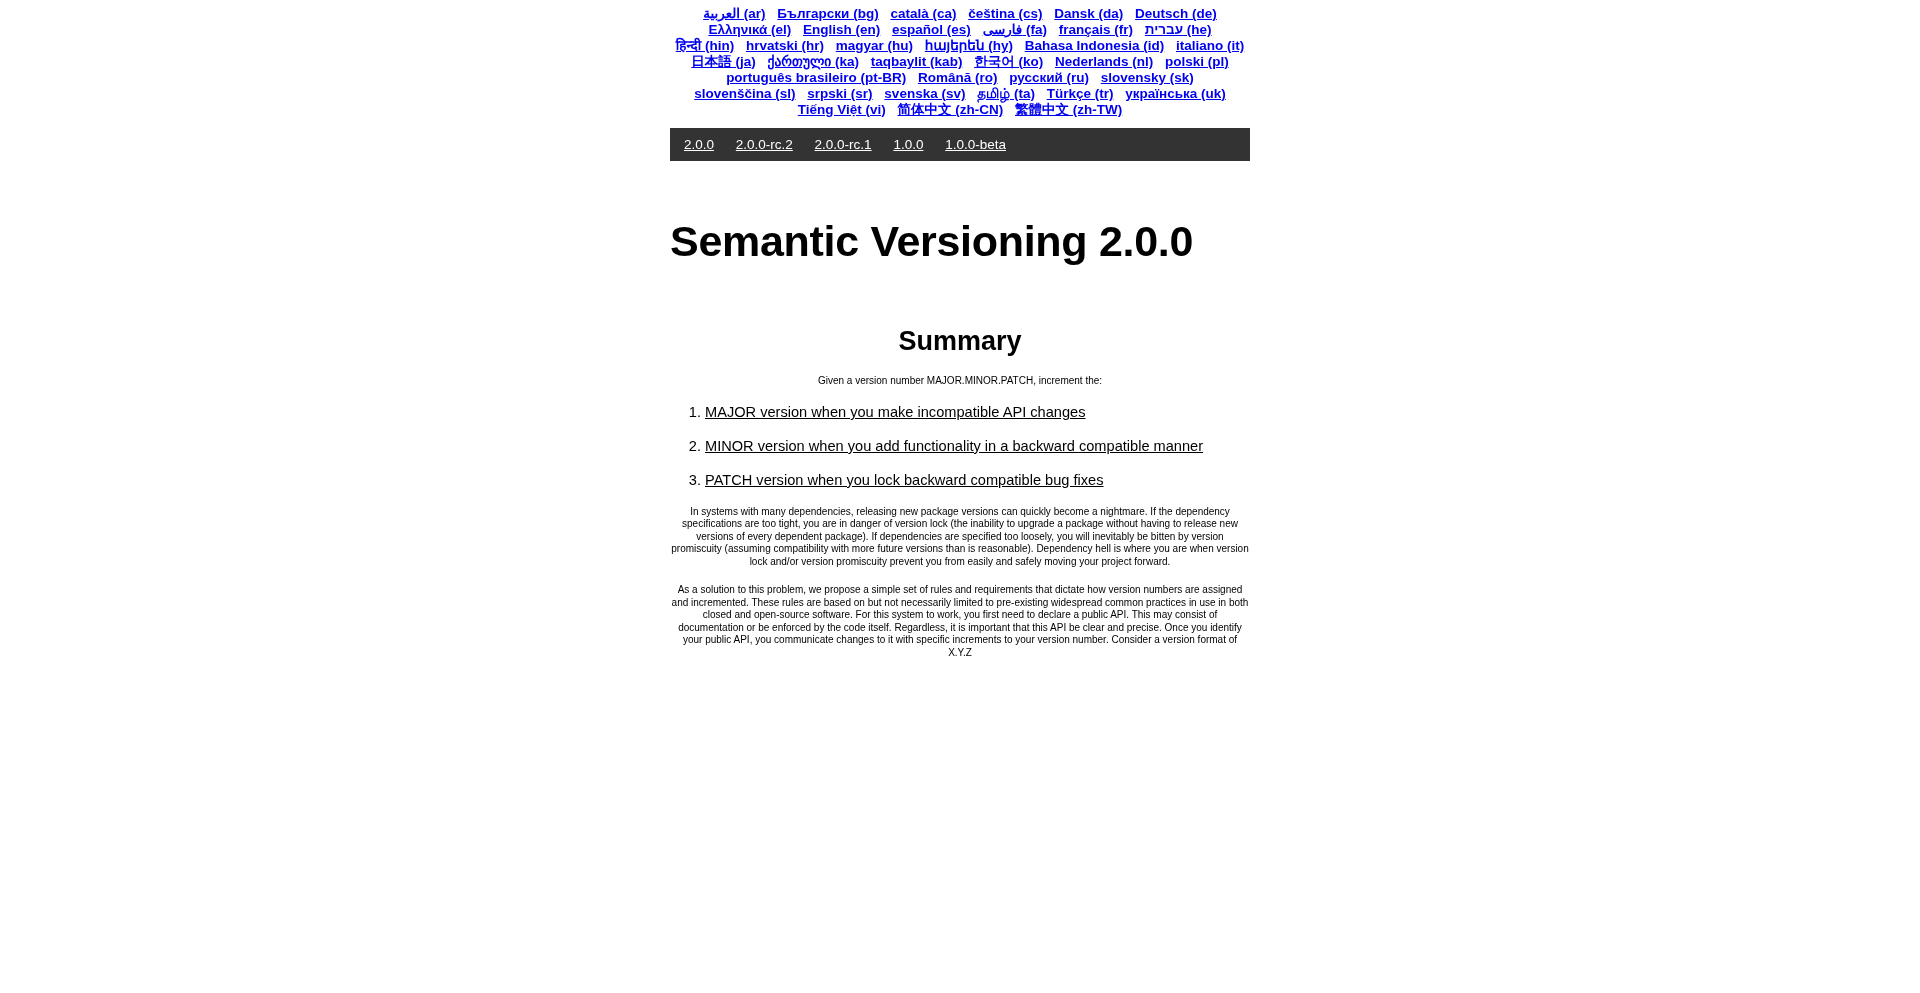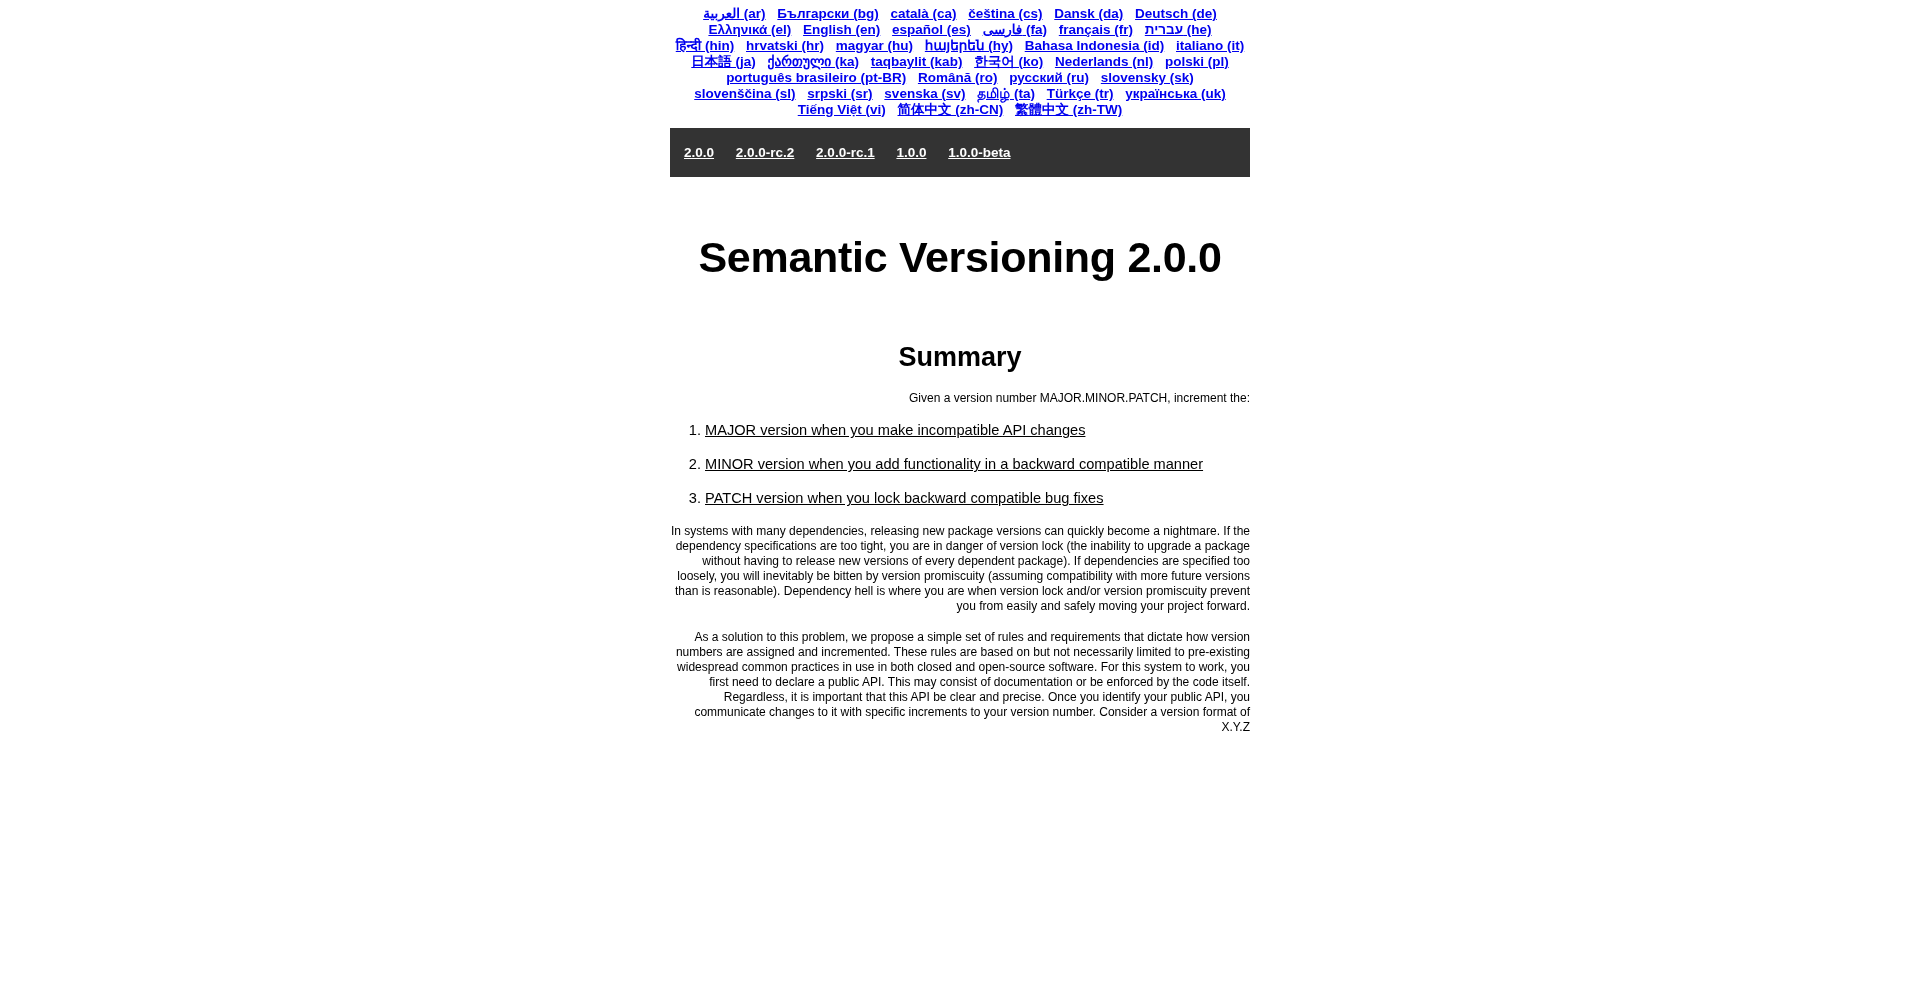--- a/index.html
+++ b/index.html
@@ -34,48 +34,48 @@
   .lang-list a {
     color: #0000ee;
     text-decoration: underline;
     white-space: nowrap;
     margin: 0 4px;
   }
   
   .version-bar {
     background: #333333;
     color: #ffffff;
-    padding: 17px 14px;
+    padding: 9px 14px;
     margin-top: 11px;
     font-size: 13.5px;
-    font-weight: bold;
+    font-weight: normal;
   }
   .version-bar a {
     color: #ffffff;
     text-decoration: underline;
     margin-right: 18px;
   }
   h1.title {
-    text-align: center;
+    text-align: left;
     font-size: 43px;
     font-weight: bold;
     margin: 56px 0 0 0;
     letter-spacing: -0.3px;
   }
   h2.section {
     text-align: center;
     font-size: 27px;
     font-weight: bold;
     margin: 60px 0 18px 0;
   }
   p.para {
-    font-size: 12px;
+    font-size: 10px;
     line-height: 1.25;
     margin: 0 0 16px 0;
-    text-align: right;
+    text-align: center;
   }
   ol.rules {
     margin: 4px 0 0 0;
     padding-left: 19px;
     font-size: 14.6px;
     line-height: 1.23;
   }
   ol.rules li { margin: 16px; text-decoration: underline; }
   .tight { margin-top: 2px; }
 </style>

